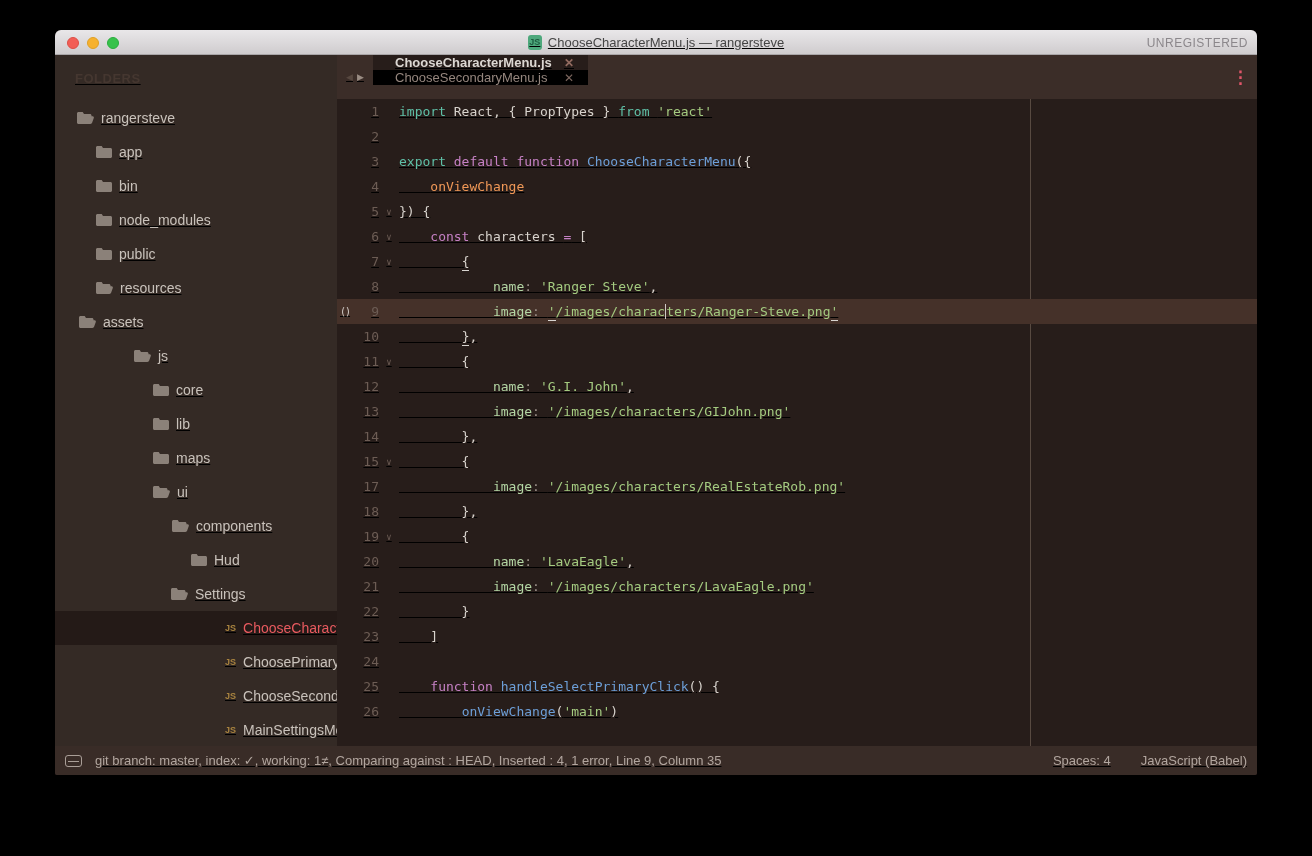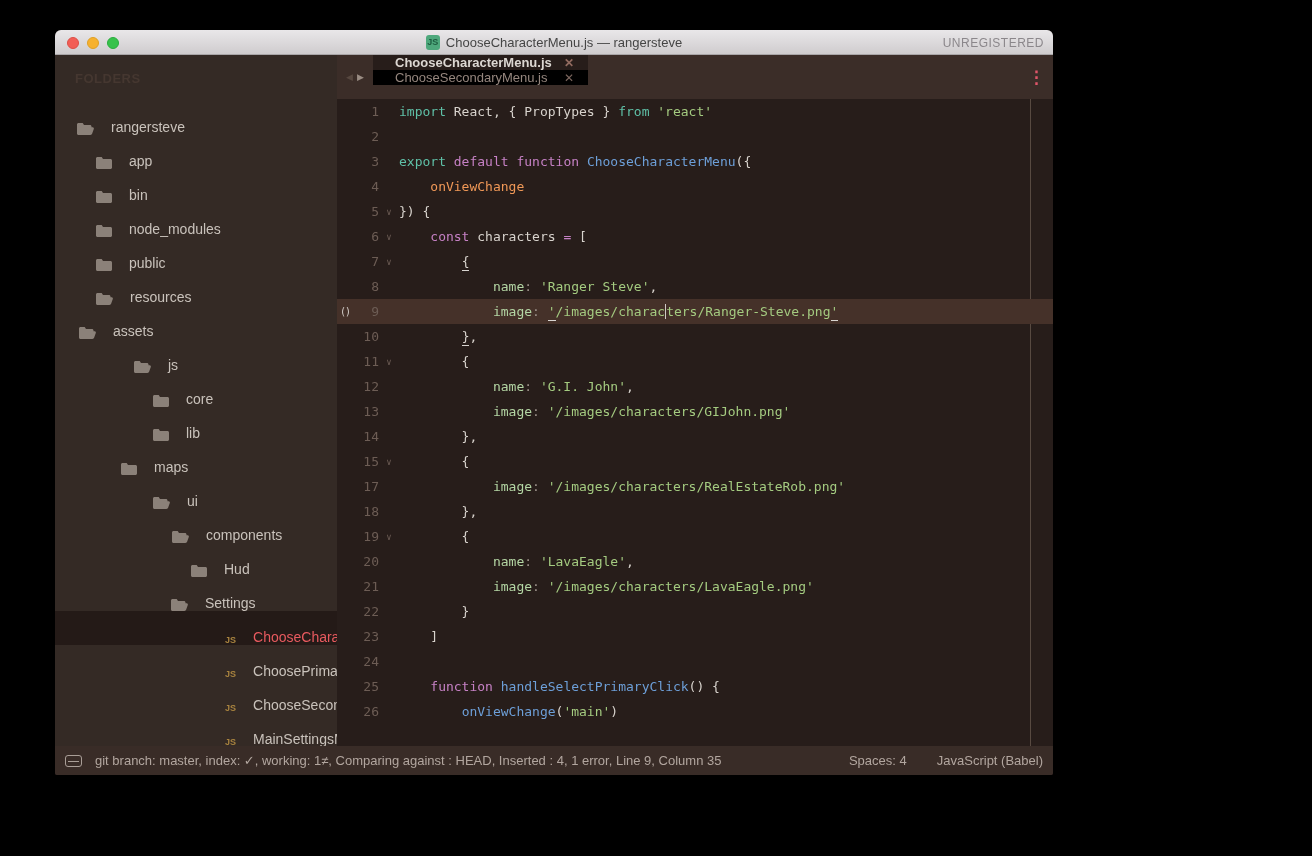--- a/index.html
+++ b/index.html
@@ -1,21 +1,21 @@
 <!DOCTYPE html>
 <html><head>
 <meta charset="utf-8">
 <style>
   * { margin:0; padding:0; box-sizing:border-box; }
   html,body { width:1312px; height:856px; background:#000; overflow:hidden;
               font-family:"Liberation Sans", sans-serif; }
 
-  .window { position:absolute; left:55px; top:30px; width:998px; height:745px;
+  .window { position:absolute; left:55px; top:30px; width:1202px; height:745px;
             border-radius:6px 6px 2px 2px; overflow:hidden; background:#271d1a;
-            box-shadow:0 18px 50px rgba(0,0,0,.7); }
+            box-shadow:0 18px 50px rgba(0,0,0,.7);text-decoration:underline; }
 
   
   .titlebar { position:relative; height:25px;
               background:linear-gradient(#e9e7e9,#cfccce);
               border-bottom:1px solid #a9a6a8; display:flex; align-items:center; }
   .lights { position:absolute; left:12px; top:0; height:25px; display:flex; align-items:center; gap:8px; }
   .light { width:12px; height:12px; border-radius:50%; }
   .light.red    { background:#f25e56; border:1px solid #dd4f46; }
   .light.yellow { background:#f6b12e; border:1px solid #e0a024; }
   .light.green  { background:#37c24b; border:1px solid #2aad3e; }
@@ -26,21 +26,21 @@
   .unregistered { position:absolute; right:9px; top:0; height:25px; display:flex; align-items:center;
                   font-size:12px; color:#8b878b; letter-spacing:.5px; }
 
   
   .main { display:flex; height:691px; }
 
   
   .sidebar { width:282px; background:#342a25; overflow:hidden; padding-top:12px; flex:none; }
   .sb-header { height:24px; line-height:24px; padding-left:20px; margin-bottom:10px;
                font-size:13px; font-weight:bold; color:#453730; letter-spacing:.5px; }
-  .sb-row { height:34px; display:flex; align-items:flex-end; gap:17px; font-size:14px;
+  .sb-row { height:34px; display:flex; align-items:center; gap:7px; font-size:14px;
             color:#c9c2bb; white-space:nowrap; overflow:hidden; }
   .sb-row.selected { background:#241a17; }
   .sb-row.selected .sb-label { color:#e85a5f; }
   .sb-ficon { flex:none; display:inline-flex; }
   .js-badge { flex:none; font-size:9px; font-weight:bold; color:#a8833f; }
 
   
   .editor-col { flex:1; display:flex; flex-direction:column; min-width:0; }
   .tabbar { height:44px; background:#3b2d28; display:flex; align-items:stretch; position:relative; flex:none; }
   .hist { width:36px; display:flex; align-items:center; justify-content:center; gap:4px; font-size:9px; }
@@ -183,21 +183,21 @@
             <span class="sb-label">core</span>
           </div>
           <div class="sb-row" style="padding-left: 98px;">
             <span class="sb-ficon">
               <svg width="16" height="12" viewBox="0 0 16 12">
                 <path d="M0 1.5C0 .7.7 0 1.5 0h4.2L7 2h7.5c.8 0 1.5.7 1.5 1.5v7c0 .8-.7 1.5-1.5 1.5h-13C.7 12 0 11.3 0 10.5z" fill="#8b8179"></path>
               </svg>
             </span>
             <span class="sb-label">lib</span>
           </div>
-          <div class="sb-row" style="padding-left: 66px;">
+          <div class="sb-row" style="padding-left: 98px;">
             <span class="sb-ficon">
               <svg width="16" height="12" viewBox="0 0 16 12">
                 <path d="M0 1.5C0 .7.7 0 1.5 0h4.2L7 2h7.5c.8 0 1.5.7 1.5 1.5v7c0 .8-.7 1.5-1.5 1.5h-13C.7 12 0 11.3 0 10.5z" fill="#8b8179"></path>
               </svg>
             </span>
             <span class="sb-label">maps</span>
           </div>
           <div class="sb-row" style="padding-left: 98px;">
             <span class="sb-ficon">
               <svg width="17" height="12" viewBox="0 0 17 12">

